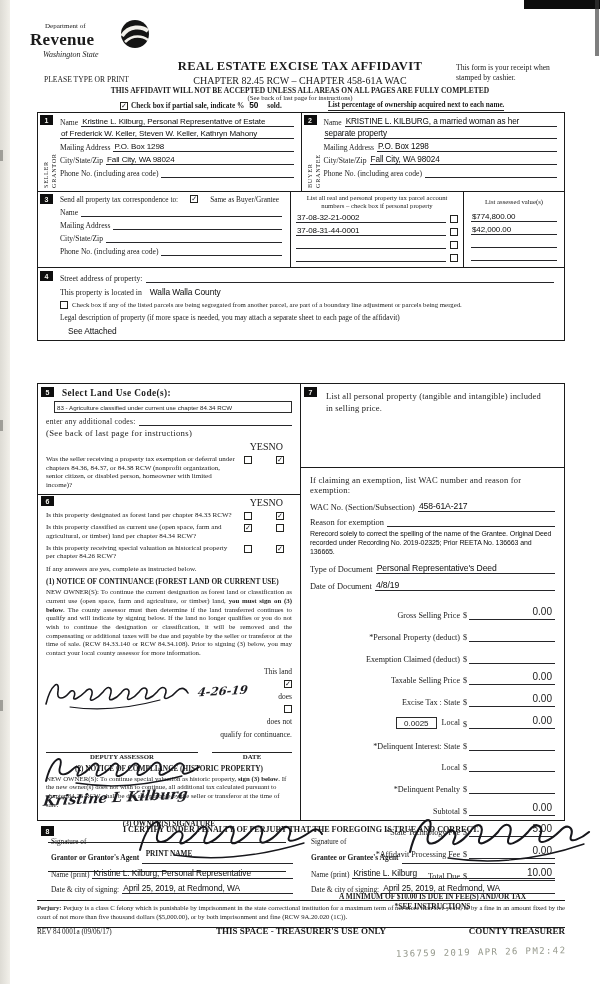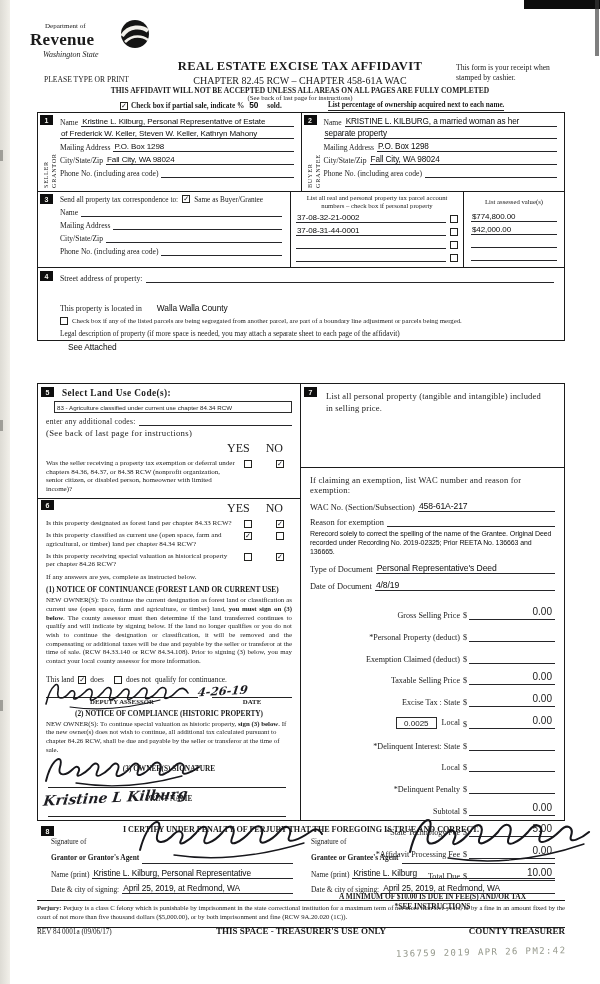--- a/index.html
+++ b/index.html
@@ -59,28 +59,28 @@
   .small { font-size:6.8px; }
 
   
   #bigbox { position:absolute; left:37px; top:383px; width:528px; height:438px; border:1.6px solid #1b1b1b; display:flex; background:rgba(255,255,255,.2); }
   .colL { width:263px; border-right:1.3px solid #1b1b1b; position:relative; padding:4px 8px 0 8px; }
   .colR { flex:1; position:relative; padding:4px 9px 0 9px; }
   .s5title { font-size:9.3px; font-weight:600; letter-spacing:.4px; margin-left:16px; }
   .lucode { border:1.2px solid #2b2b2b; margin:3px 0 1px 8px; padding:2px 2px 1px 2px;
             font-family:"Liberation Sans",sans-serif; font-size:6.2px; color:#232323; width:238px; }
   .wide { font-size:8.7px; letter-spacing:.3px; }
-  .ynhead { display:flex; justify-content:flex-end; gap:16px; padding-right:9px; font-size:12px; margin-top:3px; }
+  .ynhead { display:flex; justify-content:flex-end; gap:0; padding-right:9px; font-size:10px; margin-top:3px; }
   .qrow { display:flex; margin-top:3px; }
   .qtext { flex:1; font-size:7.05px; line-height:1.25; padding-right:5px; }
   .qboxes { width:52px; display:flex; justify-content:space-between; padding:1px 8px 0 4px; align-items:flex-start; flex:none; }
   .divline { border-bottom:1.3px solid #1b1b1b; margin:4px -8px 2px -8px; }
   .para { font-size:6.85px; line-height:1.27; text-align:justify; margin-top:2px; }
   .ntitle { font-size:7.3px; font-weight:bold; margin-top:4px; }
-  .qualify { display:flex; align-items:flex-end; gap:4px; font-size:7.5px; margin-top:9px; flex-wrap:nowrap; }
+  .qualify { display:flex; align-items:flex-end; gap:4px; font-size:7.5px; margin-top:9px; flex-wrap:nowrap;flex-direction:column; }
   .sigrow { display:flex; gap:14px; margin-top:13px; }
   .sl1 { width:152px; border-bottom:1px solid #222; }
   .sl2 { flex:1; border-bottom:1px solid #222; }
   .siglabels { display:flex; gap:14px; font-size:6.8px; font-weight:bold; }
   .siglabels .a { width:152px; text-align:center; }
   .siglabels .b { flex:1; text-align:center; }
   .ownhead { text-align:center; font-size:7.3px; font-weight:bold; margin-top:9px; }
   .ownline { border-bottom:1px solid #222; margin:14px 6px 0 2px; }
 
   
@@ -224,21 +224,21 @@
         <div class="frow">
           <span class="lbl">Phone No. (including area code)</span>
           <span class="fill"></span>
         </div>
       </div>
     </div>
 
     <div class="rowB">
       <div class="b1">
         <div class="badge" style="left:2px;top:2px">3</div>
-        <div style="display:flex;gap:4px;font-size:7.3px">
+        <div style="display:flex;gap:12px;font-size:7.3px">
           <span>Send all property tax correspondence to:</span>
           <span class="cb">✓</span>
           <span>Same as Buyer/Grantee</span>
         </div>
         <div class="frow">
             <span class="lbl">Name</span>
             <span class="fill"></span>
           </div>
         <div class="frow">
             <span class="lbl">Mailing Address</span>
@@ -300,21 +300,21 @@
           </div>
       </div>
     </div>
 
     <div class="rowC">
       <div class="badge" style="left:2px;top:3px">4</div>
       <div class="frow" style="margin-top:1px">
         <span class="lbl" style="font-size:7.8px">Street address of property:</span>
         <span class="fill"></span>
       </div>
-      <div style="display:flex;gap:15px;margin-top:20px;font-size:7.8px;align-items:flex-end">
+      <div style="display:flex;gap:8px;margin-top:4px;font-size:7.8px;align-items:flex-end">
         <span>This property is located in</span>
         <span class="typed" style="font-size:8.4px">Walla Walla County</span>
       </div>
       <div style="display:flex;gap:4px;margin-top:4.5px;align-items:flex-start">
         <span class="cb"></span>
         <span class="small">Check box if any of the listed parcels are being segregated from another parcel, are part of a boundary line adjustment or parcels being merged.</span>
       </div>
       <div style="font-size:7.3px;margin-top:4px">Legal description of property (if more space is needed, you may attach a separate sheet to each page of the affidavit)</div>
       <div class="typed" style="font-size:8.4px;margin:4px 0 0 8px">See Attached</div>
     </div>

